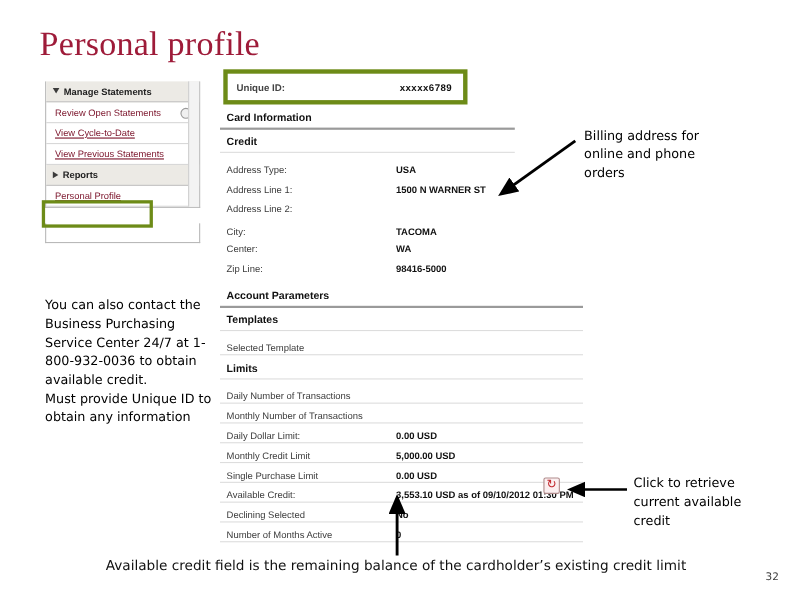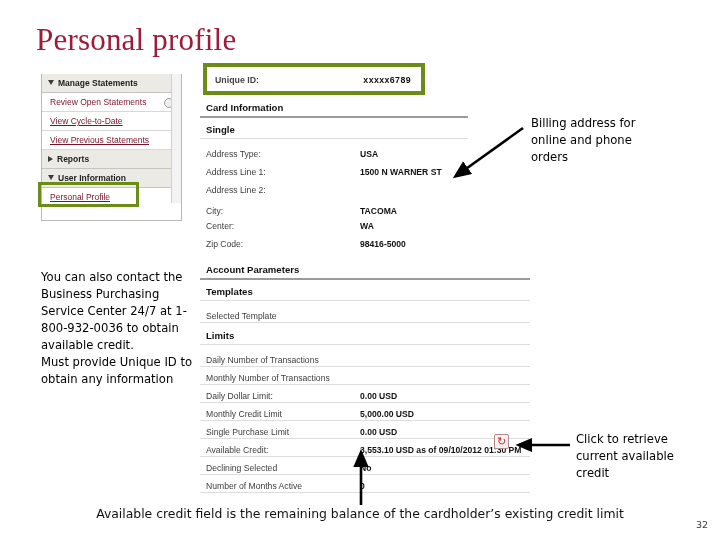--- a/index.html
+++ b/index.html
@@ -268,39 +268,38 @@
 <div class="slide">
 
   <div class="slide-title">Personal profile</div>
 
   <div class="sidebar" id="sidebar">
     <div class="sb-row header"><span class="tri down"></span><span>Manage Statements</span></div>
       <div class="sb-row plain"><span>Review Open Statements</span><span class="sb-badge"></span></div>
       <div class="sb-row link"><span>View Cycle-to-Date</span></div>
       <div class="sb-row link"><span>View Previous Statements</span></div>
       <div class="sb-row header"><span class="tri right"></span><span>Reports</span></div>
-      <div class="sb-row header"><span class="tri down"></span><span>User Information</span></div>
       <div class="sb-row link"><span>Personal Profile</span></div>
       <div class="sb-scroll"></div>
   </div>
   <div class="sb-tail"></div>
   <div class="hl-personal"></div>
 
   <div class="hl-unique">
     <span class="u-lbl">Unique ID:</span>
     <span class="u-val">xxxxx6789</span>
   </div>
 
   <div class="panel" id="panel">
       <div class="sect" style="top: 38px;">
         <span class="txt">Card Information</span>
       </div>
       <div class="rule thick" style="top: 52px; left: 0px; width: 268px;"></div>
       <div class="sect" style="top: 60px;">
-        <span class="txt">Single</span>
+        <span class="txt">Credit</span>
       </div>
       <div class="rule light" style="top: 74px; left: 0px; width: 268px;"></div>
       <div class="row" style="top: 82px;">
         <span class="lbl">Address Type:</span>
         <span class="val">USA</span>
       </div>
       <div class="row" style="top: 100px;">
         <span class="lbl">Address Line 1:</span>
         <span class="val">1500 N WARNER ST</span>
       </div>
@@ -310,21 +309,21 @@
       </div>
       <div class="row" style="top: 139px;">
         <span class="lbl">City:</span>
         <span class="val">TACOMA</span>
       </div>
       <div class="row" style="top: 154px;">
         <span class="lbl">Center:</span>
         <span class="val">WA</span>
       </div>
       <div class="row" style="top: 172px;">
-        <span class="lbl">Zip Code:</span>
+        <span class="lbl">Zip Line:</span>
         <span class="val">98416-5000</span>
       </div>
       <div class="sect" style="top: 200px;">
         <span class="txt">Account Parameters</span>
       </div>
       <div class="rule thick" style="top: 214px; left: 0px; width: 330px;"></div>
       <div class="sect" style="top: 222px;">
         <span class="txt">Templates</span>
       </div>
       <div class="rule light" style="top: 236px; left: 0px; width: 330px;"></div>

